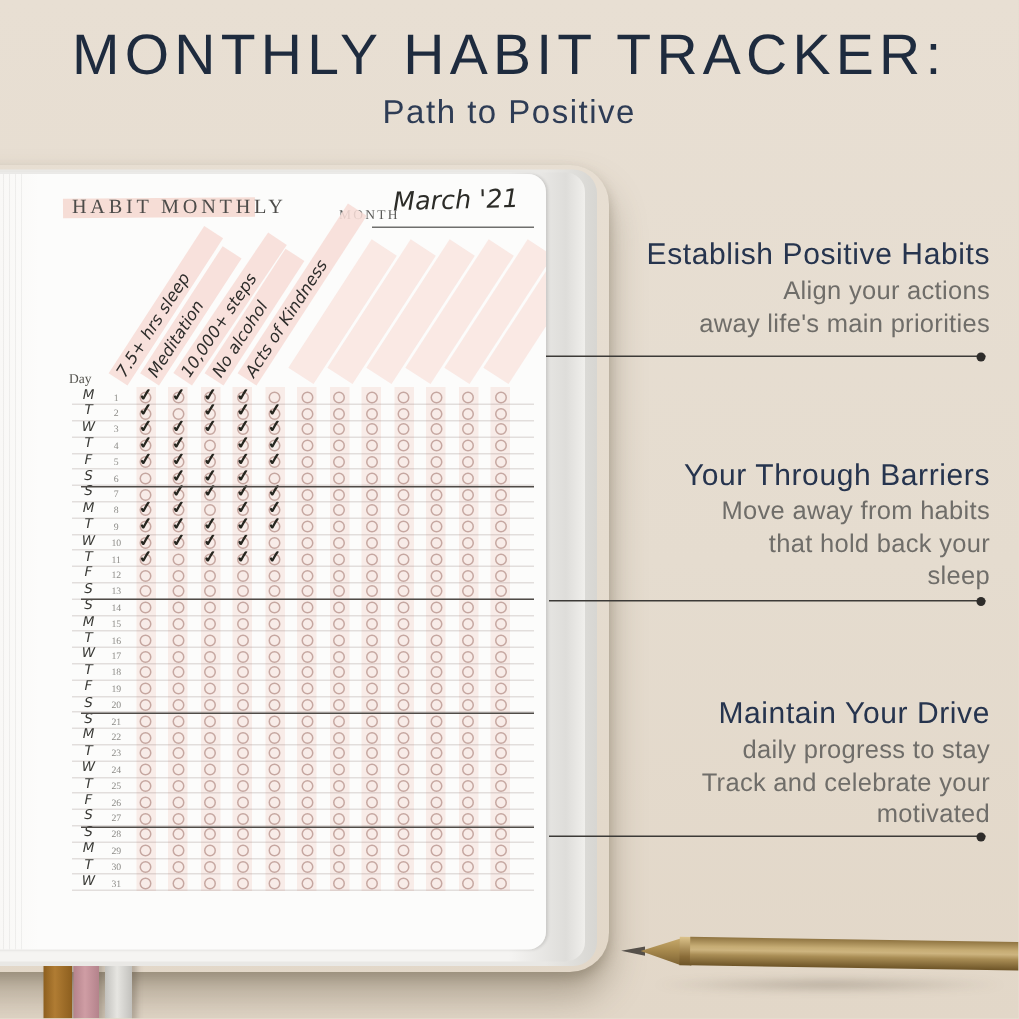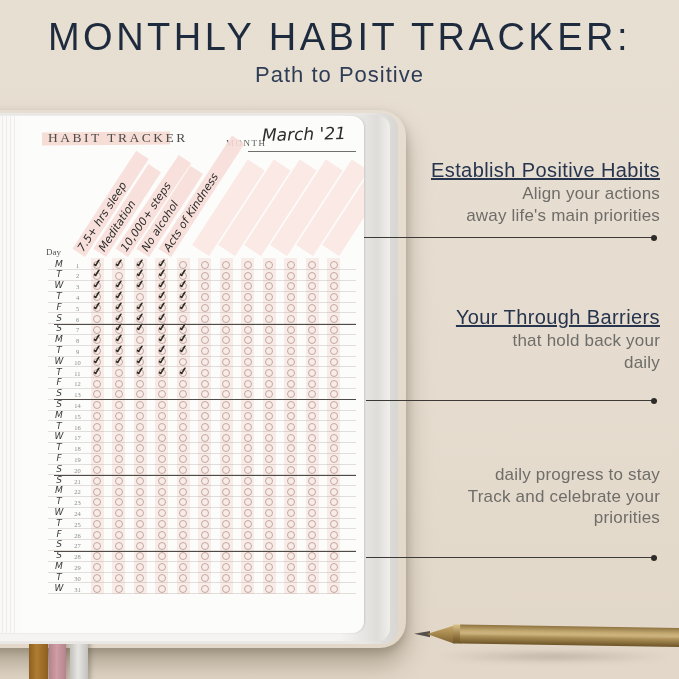--- a/index.html
+++ b/index.html
@@ -62,21 +62,21 @@
     clip-path:polygon(0 50%,100% 12%,100% 88%);}
   .pen-cone{position:absolute;left:19px;top:9px;width:27px;height:18px;
     background:linear-gradient(180deg,#c7aa6c 0%,#a88a4e 45%,#7d6232 100%);
     clip-path:polygon(0 50%,100% 0,100% 100%);}
   .pen-ring{position:absolute;left:45px;top:8px;width:8px;height:19px;
     background:linear-gradient(180deg,#dcc38b,#8a6c38 70%,#6d5427);}
   .pen-body{position:absolute;left:52px;top:8px;width:234px;height:19px;
     background:linear-gradient(180deg,#8f7441 0%,#c6ac74 32%,#cdb47f 45%,#a98d55 62%,#6d5427 100%);}
   
   .ann{position:absolute;right:19px;text-align:right;z-index:7;}
-  .ah{font-size:20px;letter-spacing:.4px;color:#26344e;line-height:25px;text-decoration:underline;}
+  .ah{font-size:20px;letter-spacing:.4px;color:#26344e;line-height:25px;}
   .ab{font-size:17px;letter-spacing:.2px;color:#6f6d69;line-height:21.5px;}
   .ann-line{position:absolute;height:0;border-top:1.6px solid #3c3a37;z-index:7;}
   .ann-dot{position:absolute;width:6px;height:6px;border-radius:50%;background:#2e2c2a;z-index:7;}
 </style>
 </head>
 <body>
 
 <div class="canvas">
 
   <div class="main-title">MONTHLY HABIT TRACKER:</div>
@@ -87,21 +87,21 @@
   <div class="ribbon" style="left:29px;top:626px;width:19px;height:53px;background:linear-gradient(90deg,#8d5f1f,#b07c33 40%,#8d5f1f);"></div>
   <div class="ribbon" style="left:49px;top:626px;width:17px;height:53px;background:linear-gradient(90deg,#b4838c,#cf9da4 45%,#b4838c);"></div>
   <div class="ribbon" style="left:70px;top:624px;width:18px;height:55px;background:linear-gradient(90deg,#c2c1bd,#e6e5e1 45%,#c2c1bd);"></div>
 
   <div class="stackA"></div>
   <div class="stackB"></div>
 
   <div class="sheet">
     <div class="sheet-edgelines"></div>
     <div class="ht-highlight"></div>
-    <div class="ht-title">HABIT TRACKER</div>
+    <div class="ht-title">HABIT MONTHLY</div>
     <div class="month-label">MONTH</div>
     <div class="month-value">March '21</div>
     <div class="month-line"></div>
     <div class="day-label">Day</div>
     <div id="table-layer">
         <div class="colstripe" style="left: 124.5px;"></div>
         <div class="colstripe" style="left: 146px;"></div>
         <div class="colstripe" style="left: 167.5px;"></div>
         <div class="colstripe" style="left: 189px;"></div>
         <div class="colstripe" style="left: 210.5px;"></div>
@@ -714,26 +714,28 @@
   <div id="ann-layer">
       <div class="ann" style="top: 158px;">
         <div class="ah">Establish Positive Habits</div>
         <div class="ab">Align your actions</div>
         <div class="ab">away life's main priorities</div>
       </div>
       <div class="ann-line" style="left: 364px; top: 237px; width: 293px;"></div>
       <div class="ann-dot" style="left: 651px; top: 234.5px;"></div>
       <div class="ann" style="top: 305px;">
         <div class="ah">Your Through Barriers</div>
+        <div class="ab">Move away from habits</div>
         <div class="ab">that hold back your</div>
-        <div class="ab">daily</div>
+        <div class="ab">sleep</div>
       </div>
       <div class="ann-line" style="left: 366px; top: 400px; width: 291px;"></div>
       <div class="ann-dot" style="left: 651px; top: 397.5px;"></div>
       <div class="ann" style="top: 464px;">
+        <div class="ah">Maintain Your Drive</div>
         <div class="ab">daily progress to stay</div>
         <div class="ab">Track and celebrate your</div>
-        <div class="ab">priorities</div>
+        <div class="ab">motivated</div>
       </div>
       <div class="ann-line" style="left: 366px; top: 557px; width: 291px;"></div>
       <div class="ann-dot" style="left: 651px; top: 554.5px;"></div>
     </div>
 </div>
 
 </body></html>

